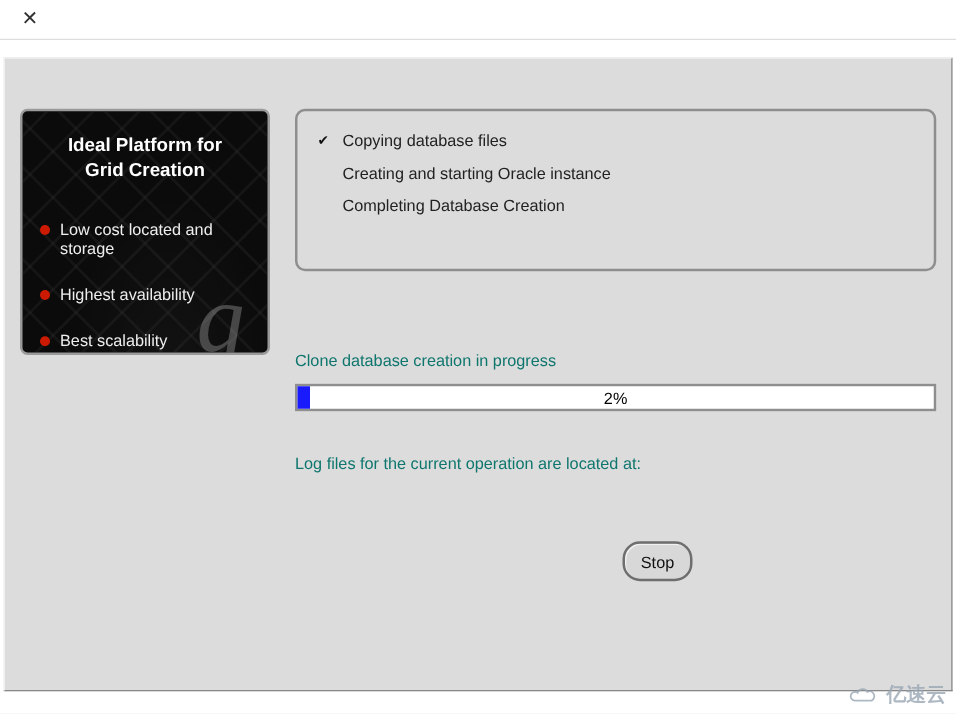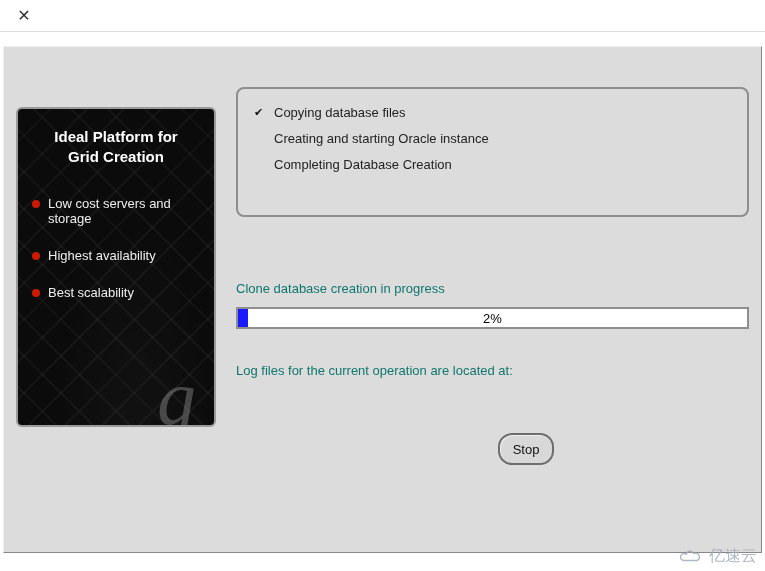--- a/index.html
+++ b/index.html
@@ -30,29 +30,28 @@
       background: #dcdcdc;
       border: 1px solid #bbb;
       border-top-color: #f0f0f0;
       border-left-color: #f0f0f0;
       border-right-color: #888;
       border-bottom-color: #888;
     }
     .side-banner {
       position: absolute;
       left: 12px; top: 40px;
-      width: 200px; height: 320px;
+      width: 200px; height: 197px;
       background: #0b0b0b;
       border: 2px solid #9a9a9a;
       border-radius: 6px;
       color: #fff;
       padding: 18px 14px;
       font-family: Tahoma, sans-serif;
       overflow: hidden;
-      margin-top: 20px;
     }
     .side-banner::before {
       
       content: "";
       position: absolute; inset: 0;
       background:
         repeating-linear-gradient(45deg, rgba(80,80,80,0.25) 0 2px, transparent 2px 26px),
         repeating-linear-gradient(-45deg, rgba(80,80,80,0.25) 0 2px, transparent 2px 26px),
         radial-gradient(ellipse at 60% 110%, rgba(255,255,255,0.06), transparent 60%);
       opacity: 0.6;
@@ -148,40 +147,41 @@
     }
 
     .watermark {
       position: absolute;
       right: 8px; bottom: 4px;
       font-size: 16px;
       color: #9aa7b5;
       opacity: 0.8;
       display: flex; align-items: center; gap: 4px;
       font-family: "Microsoft YaHei", sans-serif;
+      font-weight: bold;
     }
     .watermark svg { width: 28px; height: 16px; }
   </style>
 </head>
 <body>
 
 <div class="titlebar">
   <span class="close-x">✕</span>
 </div>
 
 <div class="outer-panel">
 
   <div class="side-banner">
     <div class="banner-title">
       <span>Ideal Platform for</span><br>
       <span>Grid Creation</span>
     </div>
     <div class="bullet-line">
       <span class="bullet-dot"></span>
-      <span>Low cost servers and storage</span>
+      <span>Low cost located and storage</span>
     </div>
     <div class="bullet-line">
       <span class="bullet-dot"></span>
       <span>Highest availability</span>
     </div>
     <div class="bullet-line">
       <span class="bullet-dot"></span>
       <span>Best scalability</span>
     </div>
     <div class="banner-g">g</div>

